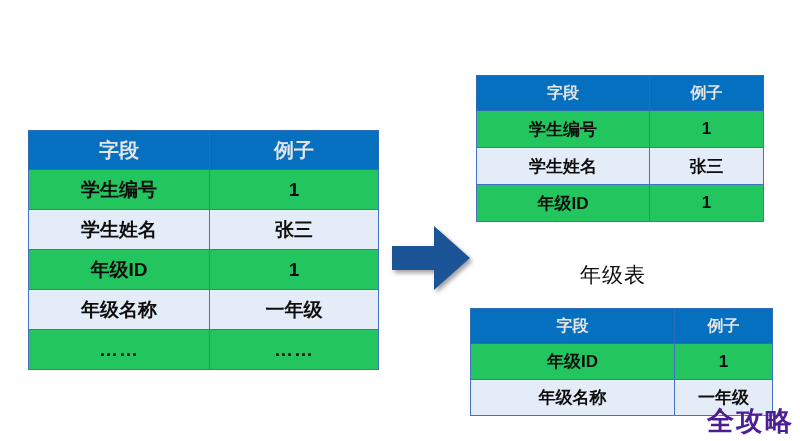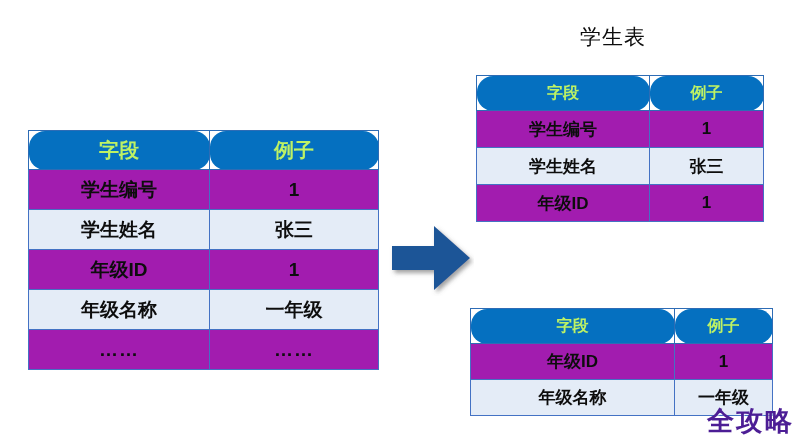--- a/index.html
+++ b/index.html
@@ -65,26 +65,25 @@
   .data-table td, .data-table th {
     border: 1px solid #4472c4;
     text-align: center;
     vertical-align: middle;
     padding: 0;
     font-weight: bold;
     color: #0d0d0d;
   }
   .data-table thead th {
     background: #0570c0;
-    color: #bef264;
+    color: #e5e5e5;
     border-color: #2e6cb5;
     font-weight: bold;
-    border-radius: 16px;
-  }
-  .data-table tbody tr.row-a td { background: #a21caf; }
+  }
+  .data-table tbody tr.row-a td { background: #22c55e; }
   .data-table tbody tr.row-b td { background: #e4ecf7; text-align: center; }
 
   
   #table-student-grade {
     left: 28px;
     top: 130px;
     width: 348px;
   }
   #table-student-grade thead th {
     height: 38px;
@@ -197,21 +196,20 @@
 
   <svg id="flow-arrow" viewBox="0 0 86 76">
     <defs>
       <filter id="arrowShadow" x="-30%" y="-30%" width="170%" height="170%">
         <feDropShadow dx="2.5" dy="3" stdDeviation="2.2" flood-color="#555555" flood-opacity="0.55"></feDropShadow>
       </filter>
     </defs>
     <polygon points="4,26 46,26 46,6 82,38 46,70 46,50 4,50" fill="#1f5597" filter="url(#arrowShadow)"></polygon>
   </svg>
 
-  <div class="tbl-title" id="title-student">学生表</div>
 
   <table class="data-table" id="table-student">
     <thead>
       <tr>
         <th class="col-field">字段</th>
         <th class="col-example">例子</th>
       </tr>
     </thead>
     <tbody>
       <tr class="row-a">
@@ -222,20 +220,21 @@
         <td>学生姓名</td>
         <td>张三</td>
       </tr>
       <tr class="row-a">
         <td>年级ID</td>
         <td>1</td>
       </tr>
     </tbody>
   </table>
 
+  <div class="tbl-title" id="title-grade">年级表</div>
 
   <table class="data-table" id="table-grade">
     <thead>
       <tr>
         <th class="col-field">字段</th>
         <th class="col-example">例子</th>
       </tr>
     </thead>
     <tbody>
       <tr class="row-a">

